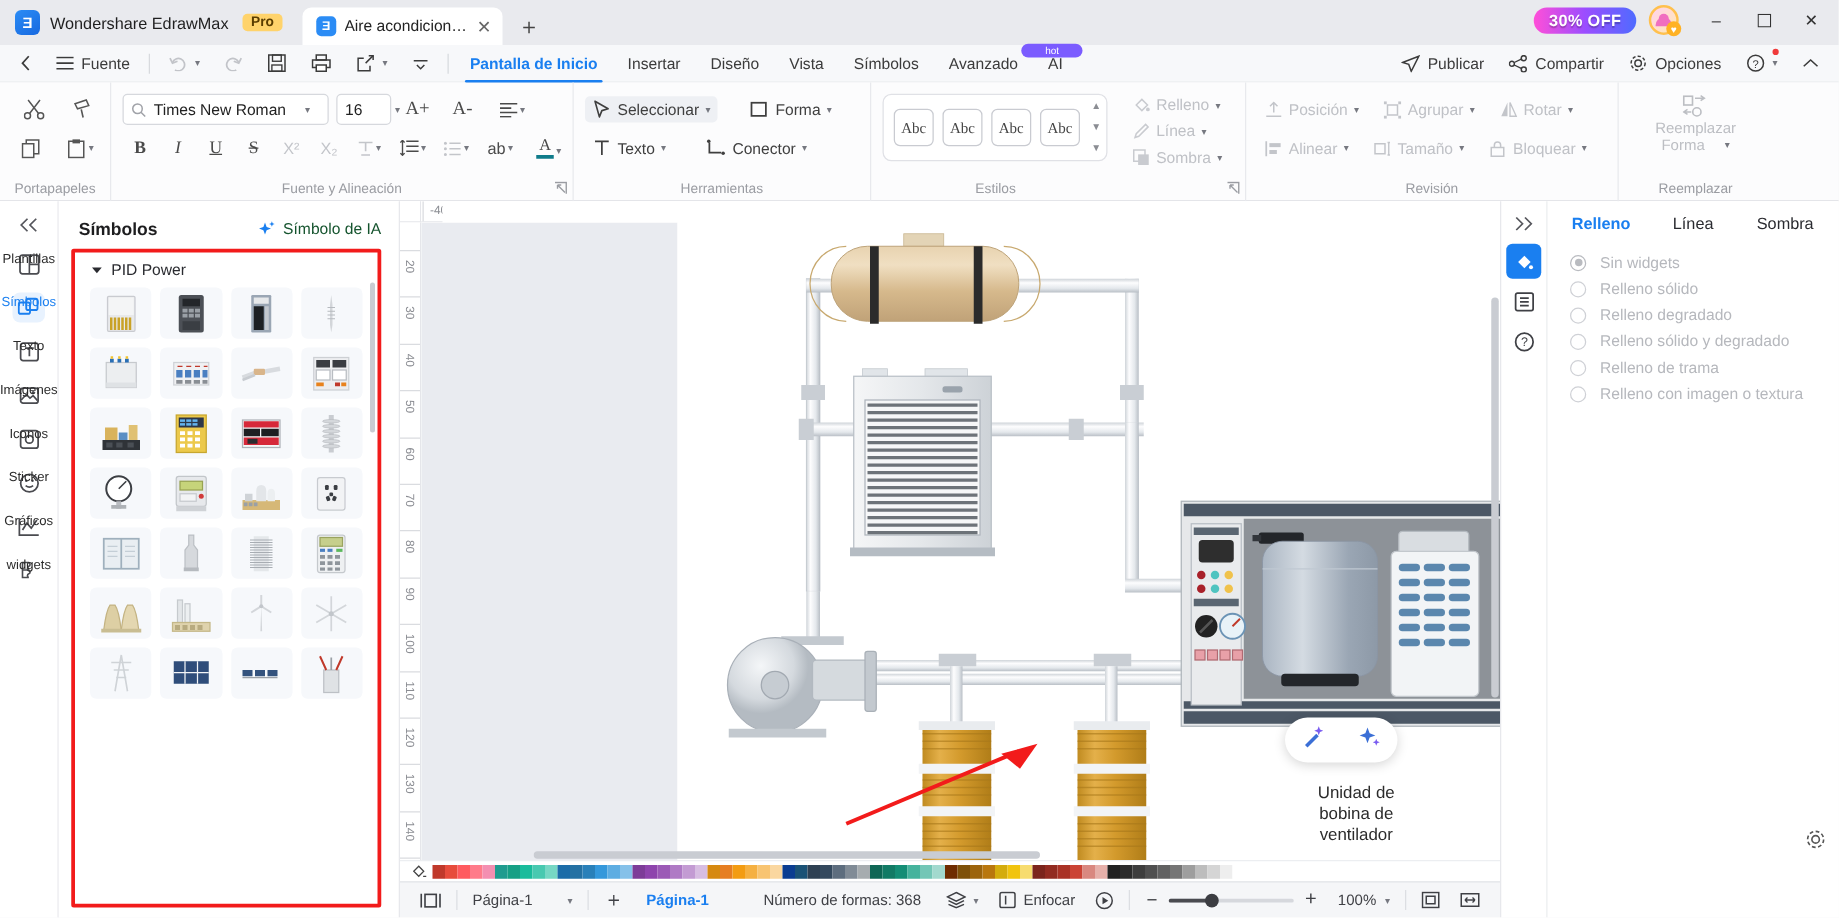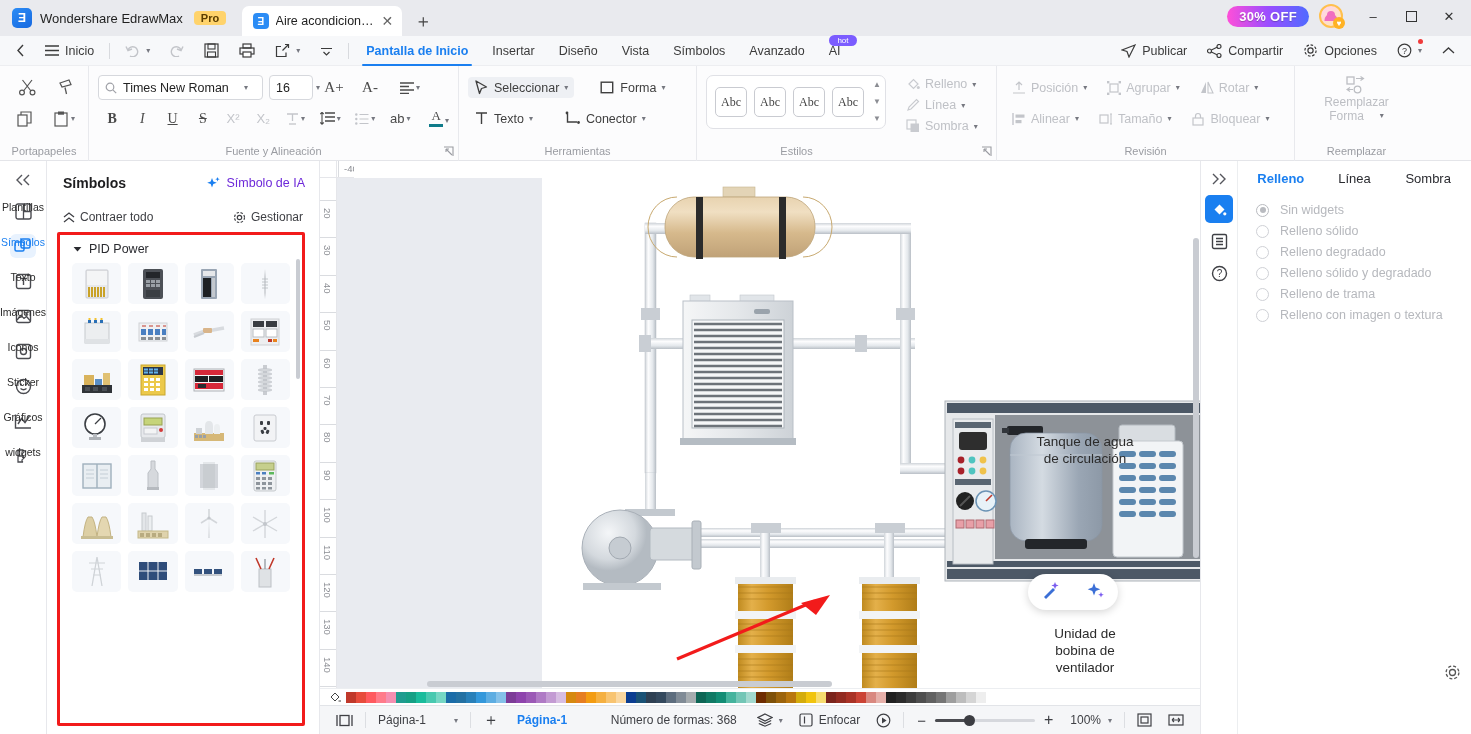--- a/index.html
+++ b/index.html
@@ -63,21 +63,21 @@
   
   .menubar {
     height:30px; background:#f7f8fa; display:flex; align-items:center;
     padding:0 6px; flex:0 0 30px; gap:0px; border-bottom:1px solid #edeef1;
   }
   .mi { padding:0 10px; height:30px; display:flex; align-items:center; gap:6px; color:#3b3b3b; cursor:pointer; font-size:12.5px; white-space:nowrap;}
   .mi-sep { width:1px; height:16px; background:#d8dade; margin:0 5px; }
   .ribbon-tab { padding:0 12px; height:30px; display:flex;align-items:center; cursor:pointer; color:#3b3b3b; font-size:12.5px; position:relative;}
   .ribbon-tab.active { color:#1a7ff0; font-weight:bold; }
   .ribbon-tab.active::after{content:"";position:absolute;left:8px;right:8px;bottom:0;height:2px;background:#1a7ff0;border-radius:1px;}
-  .hot-badge{position:absolute;top:-1px;right:-4px;background:#7b5cff;color:#fff;font-size:8px;padding:0px 8px;border-radius:6px;line-height:11px;}
+  .hot-badge{position:absolute;top:-1px;right:-4px;background:#7b5cff;color:#fff;font-size:8px;padding:0px 19px;border-radius:6px;line-height:11px;}
   .menu-right{margin-left:auto;display:flex;align-items:flex-start;}
 
   
   .ribbon { height:95px; background:#fcfcfd; display:flex; flex:0 0 95px; border-bottom:1px solid #e4e5e9; }
   .rgroup { display:flex; flex-direction:column; height:95px; position:relative; padding:6px 9px 0 9px;}
   .rgroup + .rgroup { border-left:1px solid #e8e9ed; }
   .rgroup-title { position:absolute; bottom:4px; left:0; right:0; text-align:center; font-size:11px; color:#9a9ca2; }
   .rrow { display:flex; align-items:center; gap:4px; height:31px; }
   .ricon { width:30px;height:27px;display:flex;align-items:center;justify-content:center;color:#4a4a4a;cursor:pointer;border-radius:4px;font-size:15px;}
   .ricon.dim{color:#c3c5ca;}
@@ -105,21 +105,21 @@
   .rail-item{width:45px;display:flex;flex-direction:column;align-items:center;gap:2px;padding:6px 0 5px 0;cursor:pointer;color:#4a4b50;}
   .rail-item .gl{width:26px;height:24px;display:flex;align-items:center;justify-content:center;border-radius:6px;font-size:15px;}
   .rail-item .lbl{font-size:10.5px;}
   .rail-item.active .gl{background:#e8f2fe;color:#1a7ff0;}
   .rail-item.active .lbl{color:#1a7ff0;}
 
   
   .sympanel{width:273px;flex:0 0 273px;background:#fff;border-right:1px solid #e7e8ec;display:flex;flex-direction:column;padding:0 0 8px 0;position:relative;}
   .sym-head{display:flex;align-items:center;justify-content:space-between;padding:14px 14px 8px 16px;}
   .sym-title{font-size:14px;font-weight:bold;color:#1d1d1f;}
-  .sym-ai{display:flex;align-items:center;gap:5px;color:#6d28d9;font-size:12.5px;cursor:pointer;}
+  .sym-ai{display:flex;align-items:center;gap:5px;color:#14532d;font-size:12.5px;cursor:pointer;}
   .sym-search{margin:0 14px 0 16px;height:30px;border:1px solid #dfe1e5;border-radius:6px;display:flex;align-items:center;gap:8px;padding:0 10px;}
   .sym-search input{border:none;outline:none;font-size:12.5px;width:100%;font-family:"Liberation Sans",sans-serif;color:#222;background:transparent;}
   .sym-search input::placeholder{color:#a9abb0;}
   .sym-actions{display:flex;align-items:center;justify-content:space-between;padding:11px 16px 8px 16px;font-size:12px;color:#3f4045;}
   .sym-action{display:flex;align-items:center;gap:5px;cursor:pointer;}
   .sym-outline{position:relative;margin:0 14px 0 10px;border:3px solid #f21b1b;border-radius:2px;flex:1;min-height:0;overflow:hidden;display:flex;flex-direction:column;}
   .sym-group-hdr{display:flex;align-items:center;gap:7px;padding:7px 10px 4px 13px;font-size:12.5px;color:#2a2b30;cursor:pointer;}
   .sym-grid{display:grid;grid-template-columns:repeat(4,1fr);gap:7px;padding:3px 12px 8px 12px;overflow:hidden;position:relative;}
   .sym-cell{background:#f6f8fb;border-radius:5px;height:41px;display:flex;align-items:center;justify-content:center;cursor:pointer;overflow:hidden;}
   .sym-scroll{position:absolute;right:2px;top:24px;width:4px;height:120px;background:#c9ccd2;border-radius:2px;}
@@ -217,21 +217,21 @@
   <div class="menubar">
     <div class="mi">
       <svg width="9" height="13" viewBox="0 0 9 13">
           <path d="M7 1 L2 6.5 L7 12" fill="none" stroke="#3b3b3b" stroke-width="1.4"></path>
         </svg>
     </div>
     <div class="mi">
       <svg width="14" height="11" viewBox="0 0 14 11">
           <path d="M0 1h14M0 5.5h14M0 10h14" stroke="#3b3b3b" stroke-width="1.3"></path>
         </svg>
-      <span>Inicio</span>
+      <span>Fuente</span>
     </div>
     <div class="mi-sep"></div>
     <div class="mi">
       <svg width="15" height="13" viewBox="0 0 15 13">
           <path d="M3 6 a5 5 0 1 1 2 6" fill="none" stroke="#c2c4c9" stroke-width="1.4"></path>
           <path d="M1 2.5 L3 6.5 L7 5" fill="none" stroke="#c2c4c9" stroke-width="1.4"></path>
         </svg>
       <span class="caret">▾</span>
     </div>
     <div class="mi">
@@ -714,35 +714,20 @@
 
     <div class="sympanel">
       <div class="sym-head">
         <div class="sym-title">Símbolos</div>
         <div class="sym-ai">
           <svg width="15" height="15" viewBox="0 0 15 15">
               <path d="M6 2 L7.3 5.5 L10.8 6.8 L7.3 8.1 L6 11.6 L4.7 8.1 L1.2 6.8 L4.7 5.5 Z" fill="#1a7ff0"></path>
               <path d="M11.5 1 L12.1 2.6 L13.7 3.2 L12.1 3.8 L11.5 5.4 L10.9 3.8 L9.3 3.2 L10.9 2.6 Z" fill="#1a7ff0"></path>
             </svg>
           <span>Símbolo de IA</span>
-        </div>
-      </div>
-      <div class="sym-actions">
-        <div class="sym-action">
-          <svg width="12" height="11" viewBox="0 0 12 11">
-              <path d="M1 5 L6 1 L11 5M1 10 L6 6 L11 10" fill="none" stroke="#3f4045" stroke-width="1.3"></path>
-            </svg>
-          <span>Contraer todo</span>
-        </div>
-        <div class="sym-action">
-          <svg width="13" height="13" viewBox="0 0 13 13">
-              <circle cx="6.5" cy="6.5" r="2.2" fill="none" stroke="#3f4045" stroke-width="1.2"></circle>
-              <circle cx="6.5" cy="6.5" r="5" fill="none" stroke="#3f4045" stroke-width="1.2" stroke-dasharray="2.4 1.6"></circle>
-            </svg>
-          <span>Gestionar</span>
         </div>
       </div>
 
       <div class="sym-outline">
         <div class="sym-group-hdr">
           <svg width="9" height="7" viewBox="0 0 9 7">
               <path d="M0.6 1 L4.5 5.6 L8.4 1" fill="#2a2b30"></path>
             </svg>
           <span>PID Power</span>
         </div>
@@ -1301,21 +1286,20 @@
                   <rect x="604" y="328" width="17" height="6" rx="3"></rect>
               </g>
               <rect x="646" y="232" width="22" height="144" fill="#9aa0a6"></rect>
             </g>
 
             <g>
               <rect x="672" y="220" width="10" height="180" fill="url(#pipeV)" opacity="0.85"></rect>
             </g>
           </svg>
 
-          <div class="lbl" style="left:678px;top:255px;width:140px;">Tanque de agua<br>de circulación</div>
           <div class="lbl" style="left:688px;top:447px;width:120px;">Unidad de<br>bobina de<br>ventilador</div>
 
           <svg class="red-arrow" viewBox="0 0 160 68">
             <path d="M2 66 L140 8" stroke="#f21b1b" stroke-width="3.2" fill="none"></path>
             <path d="M155 2 L126 10 L141 22 Z" fill="#f21b1b"></path>
           </svg>
 
           <div class="ai-float">
             <div class="g">
               <svg width="19" height="19" viewBox="0 0 19 19">

